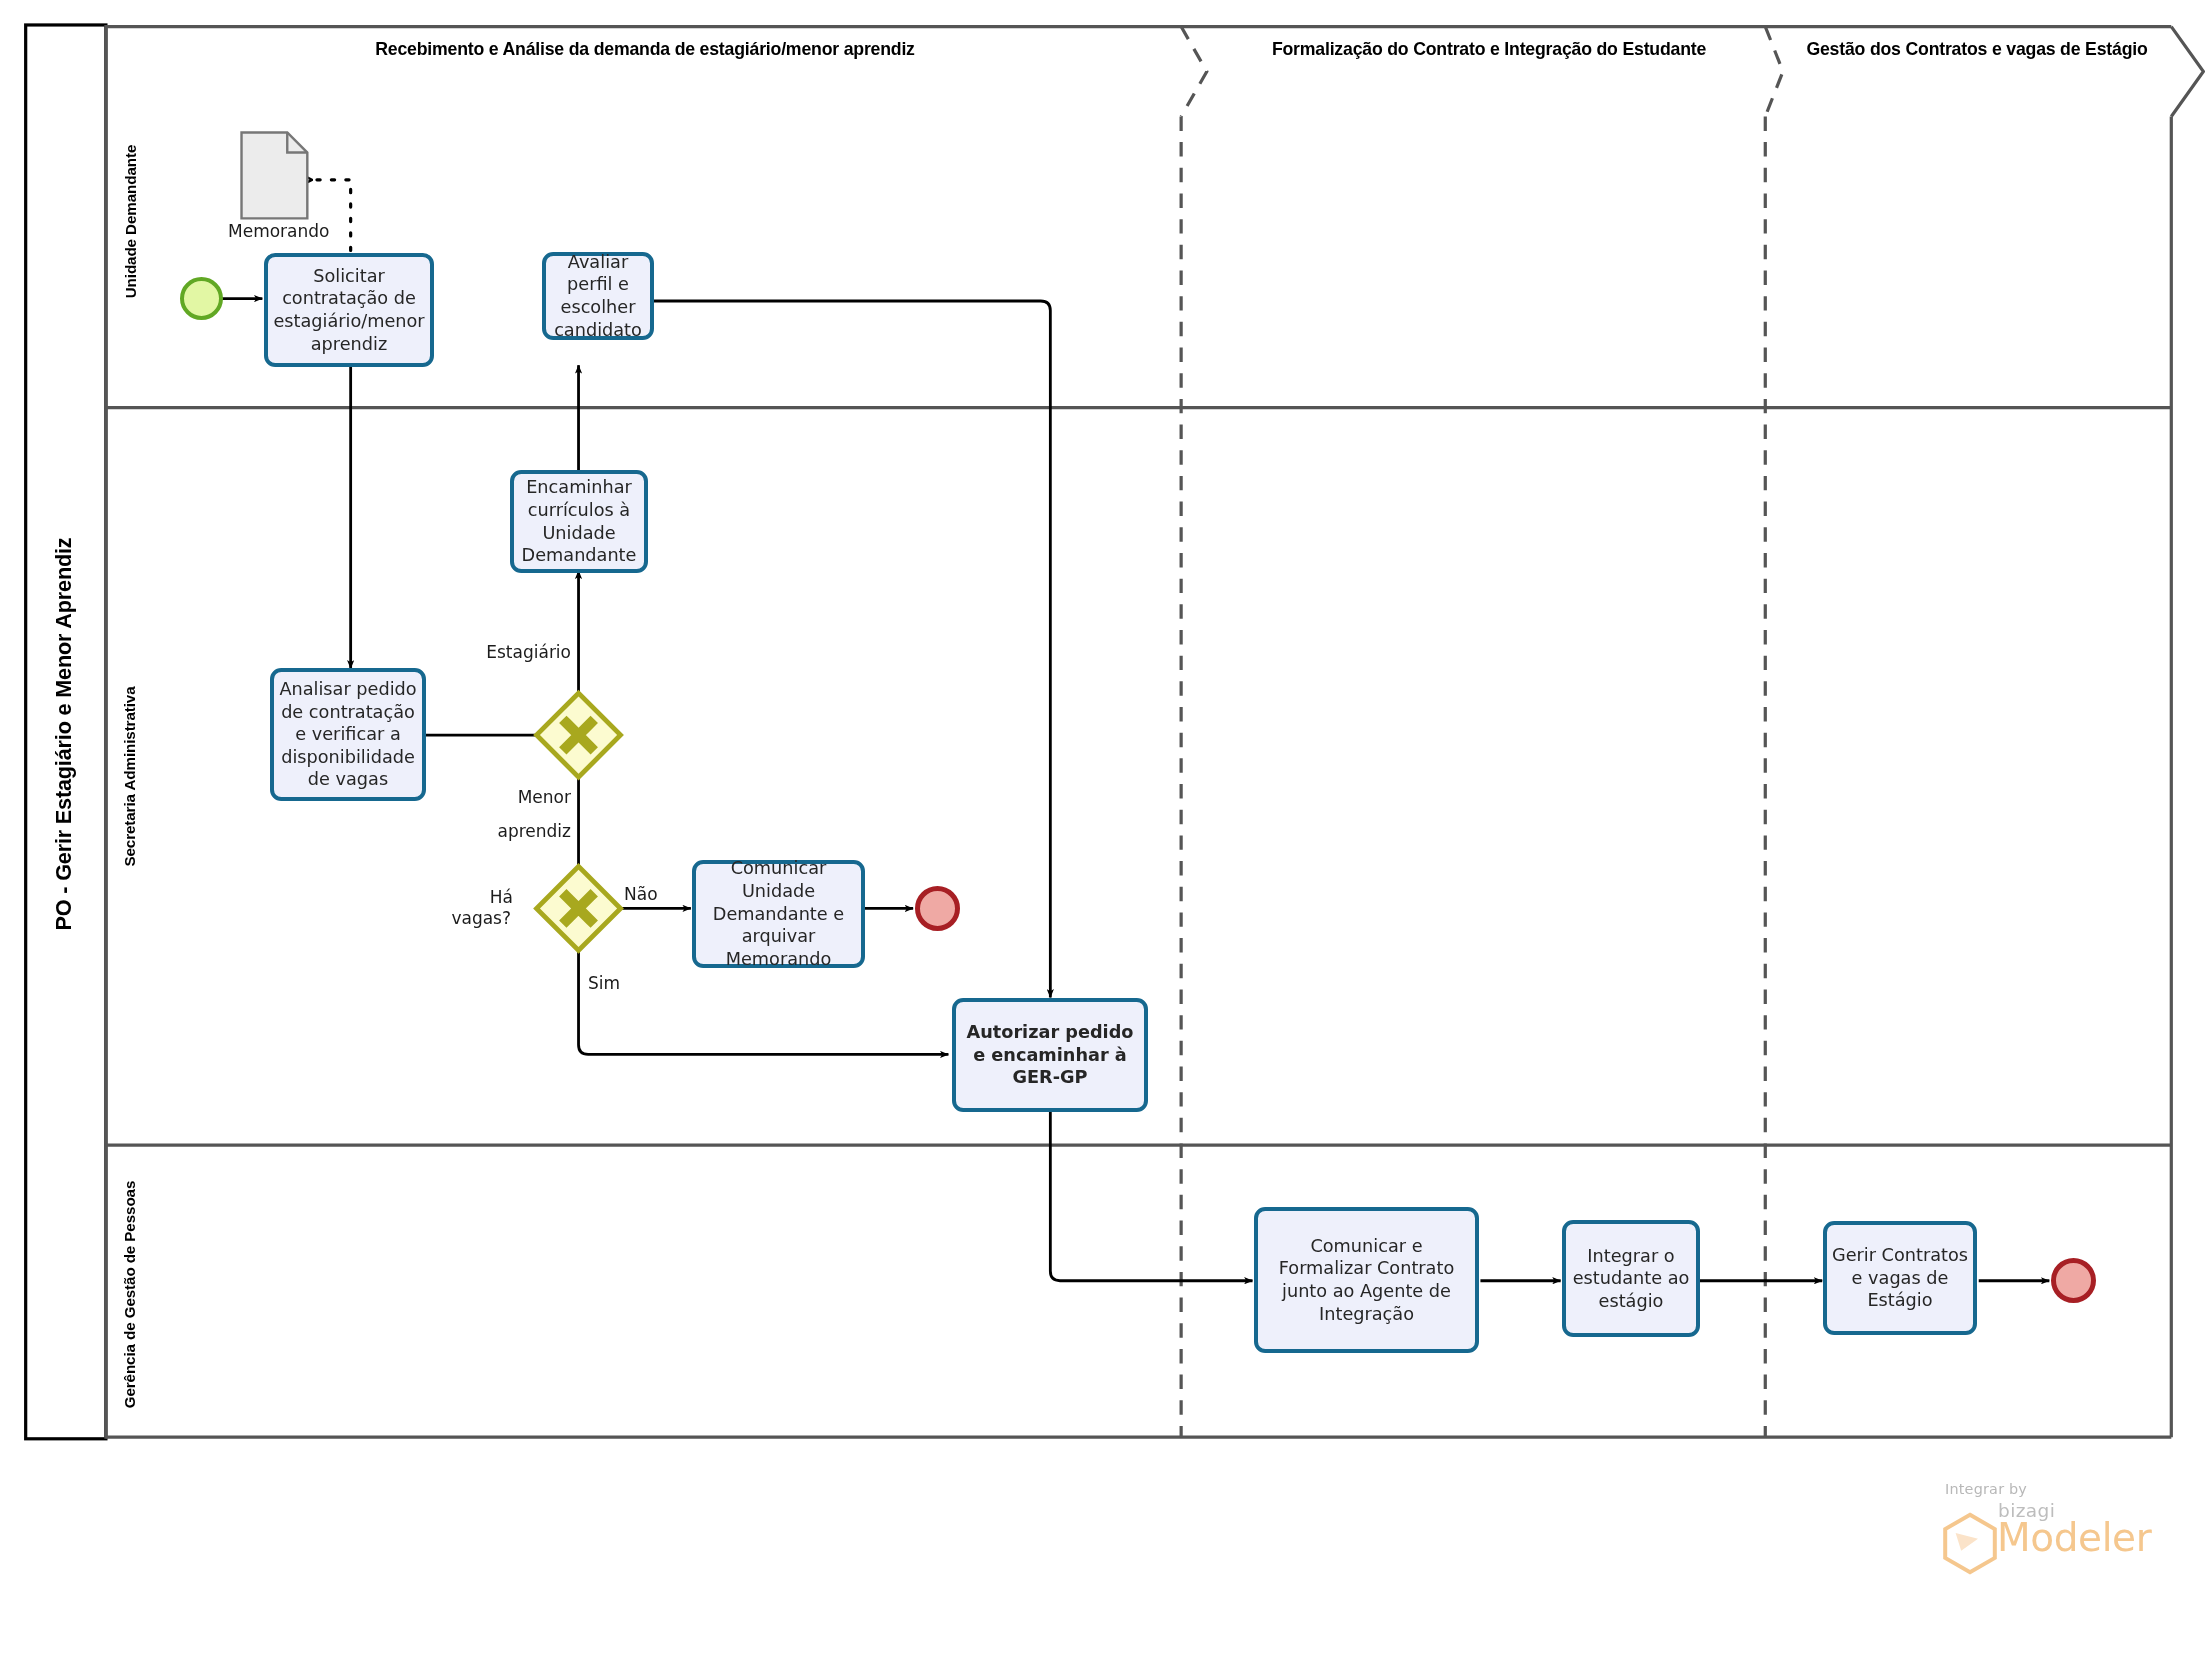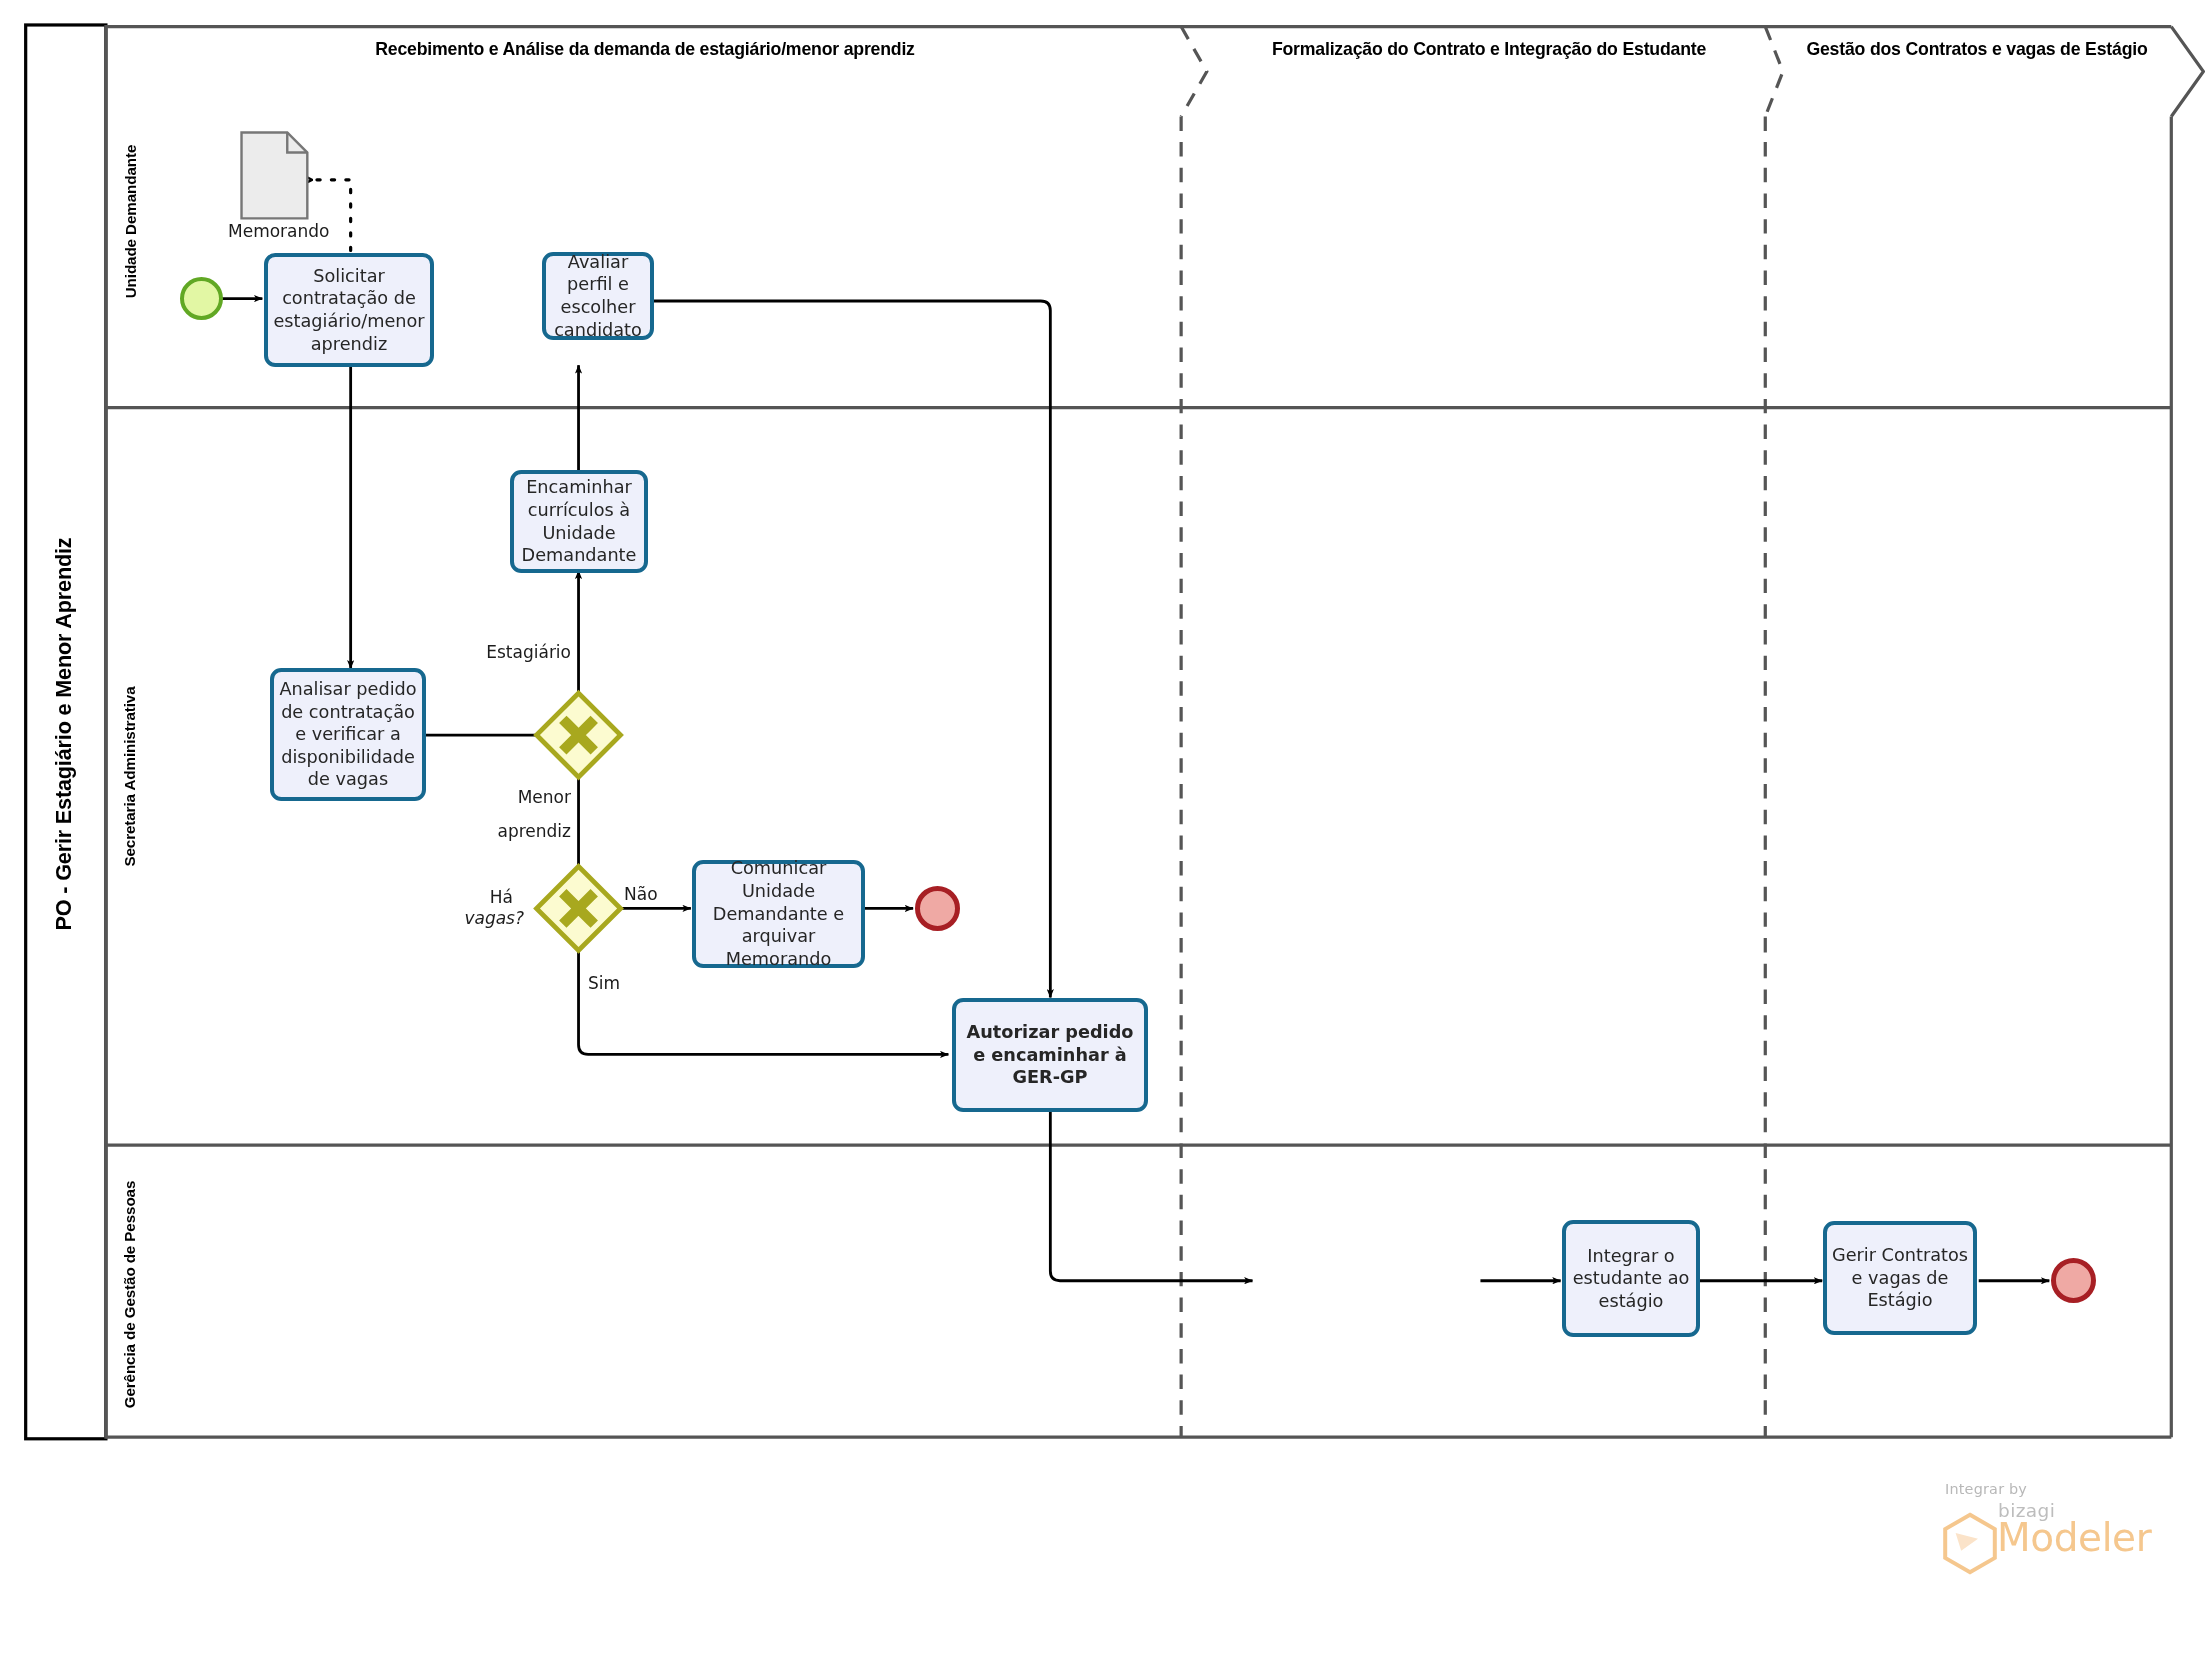--- a/index.html
+++ b/index.html
@@ -239,36 +239,39 @@
   </div>
 
   <div class="task" style="left:692px;top:860px;width:173px;height:108px;">
     <span>Comunicar Unidade Demandante e arquivar Memorando</span>
   </div>
 
   <div class="task" style="left:952px;top:998px;width:196px;height:114px;font-weight:bold;">
     <span>Autorizar pedido e encaminhar à GER-GP</span>
   </div>
 
+  <div class="task" style="left:1254px;top:1207px;width:225px;height:146px;">
+    <span>Comunicar e Formalizar Contrato junto ao Agente de Integração</span>
+  </div>
 
   <div class="task" style="left:1562px;top:1220px;width:138px;height:117px;">
     <span>Integrar o estudante ao estágio</span>
   </div>
 
   <div class="task" style="left:1823px;top:1221px;width:154px;height:114px;">
     <span>Gerir Contratos e vagas de Estágio</span>
   </div>
 
   <div class="flow-label rgt" style="left:393px;top:642px;width:178px;">Estagiário</div>
 
   <div class="flow-label rgt" style="left:393px;top:787px;width:178px;">Menor</div>
   <div class="flow-label rgt" style="left:393px;top:809px;width:178px;margin-top:12px;">aprendiz</div>
 
   <div class="flow-label rgt" style="left:369px;top:887px;width:144px;">Há</div>
-  <div class="flow-label rgt" style="left:380px;top:908px;width:144px;font-style:italic;">vagas?</div>
+  <div class="flow-label rgt" style="left:367px;top:908px;width:144px;">vagas?</div>
 
   <div class="flow-label" style="left:624px;top:884px;width:72px;">Não</div>
 
   <div class="flow-label" style="left:588px;top:973px;width:72px;">Sim</div>
 
   <div id="watermark">
     <div class="pb">Integrar by</div>
     <svg width="56" height="63" viewBox="0 0 70 78">
       <path d="M35,3 L66,21 L66,57 L35,75 L4,57 L4,21 Z" fill="none" stroke="#f5c78e" stroke-width="5"></path>
       <path d="M17,26 L45,33 L24,48 Z" fill="#fbe3c9"></path>

